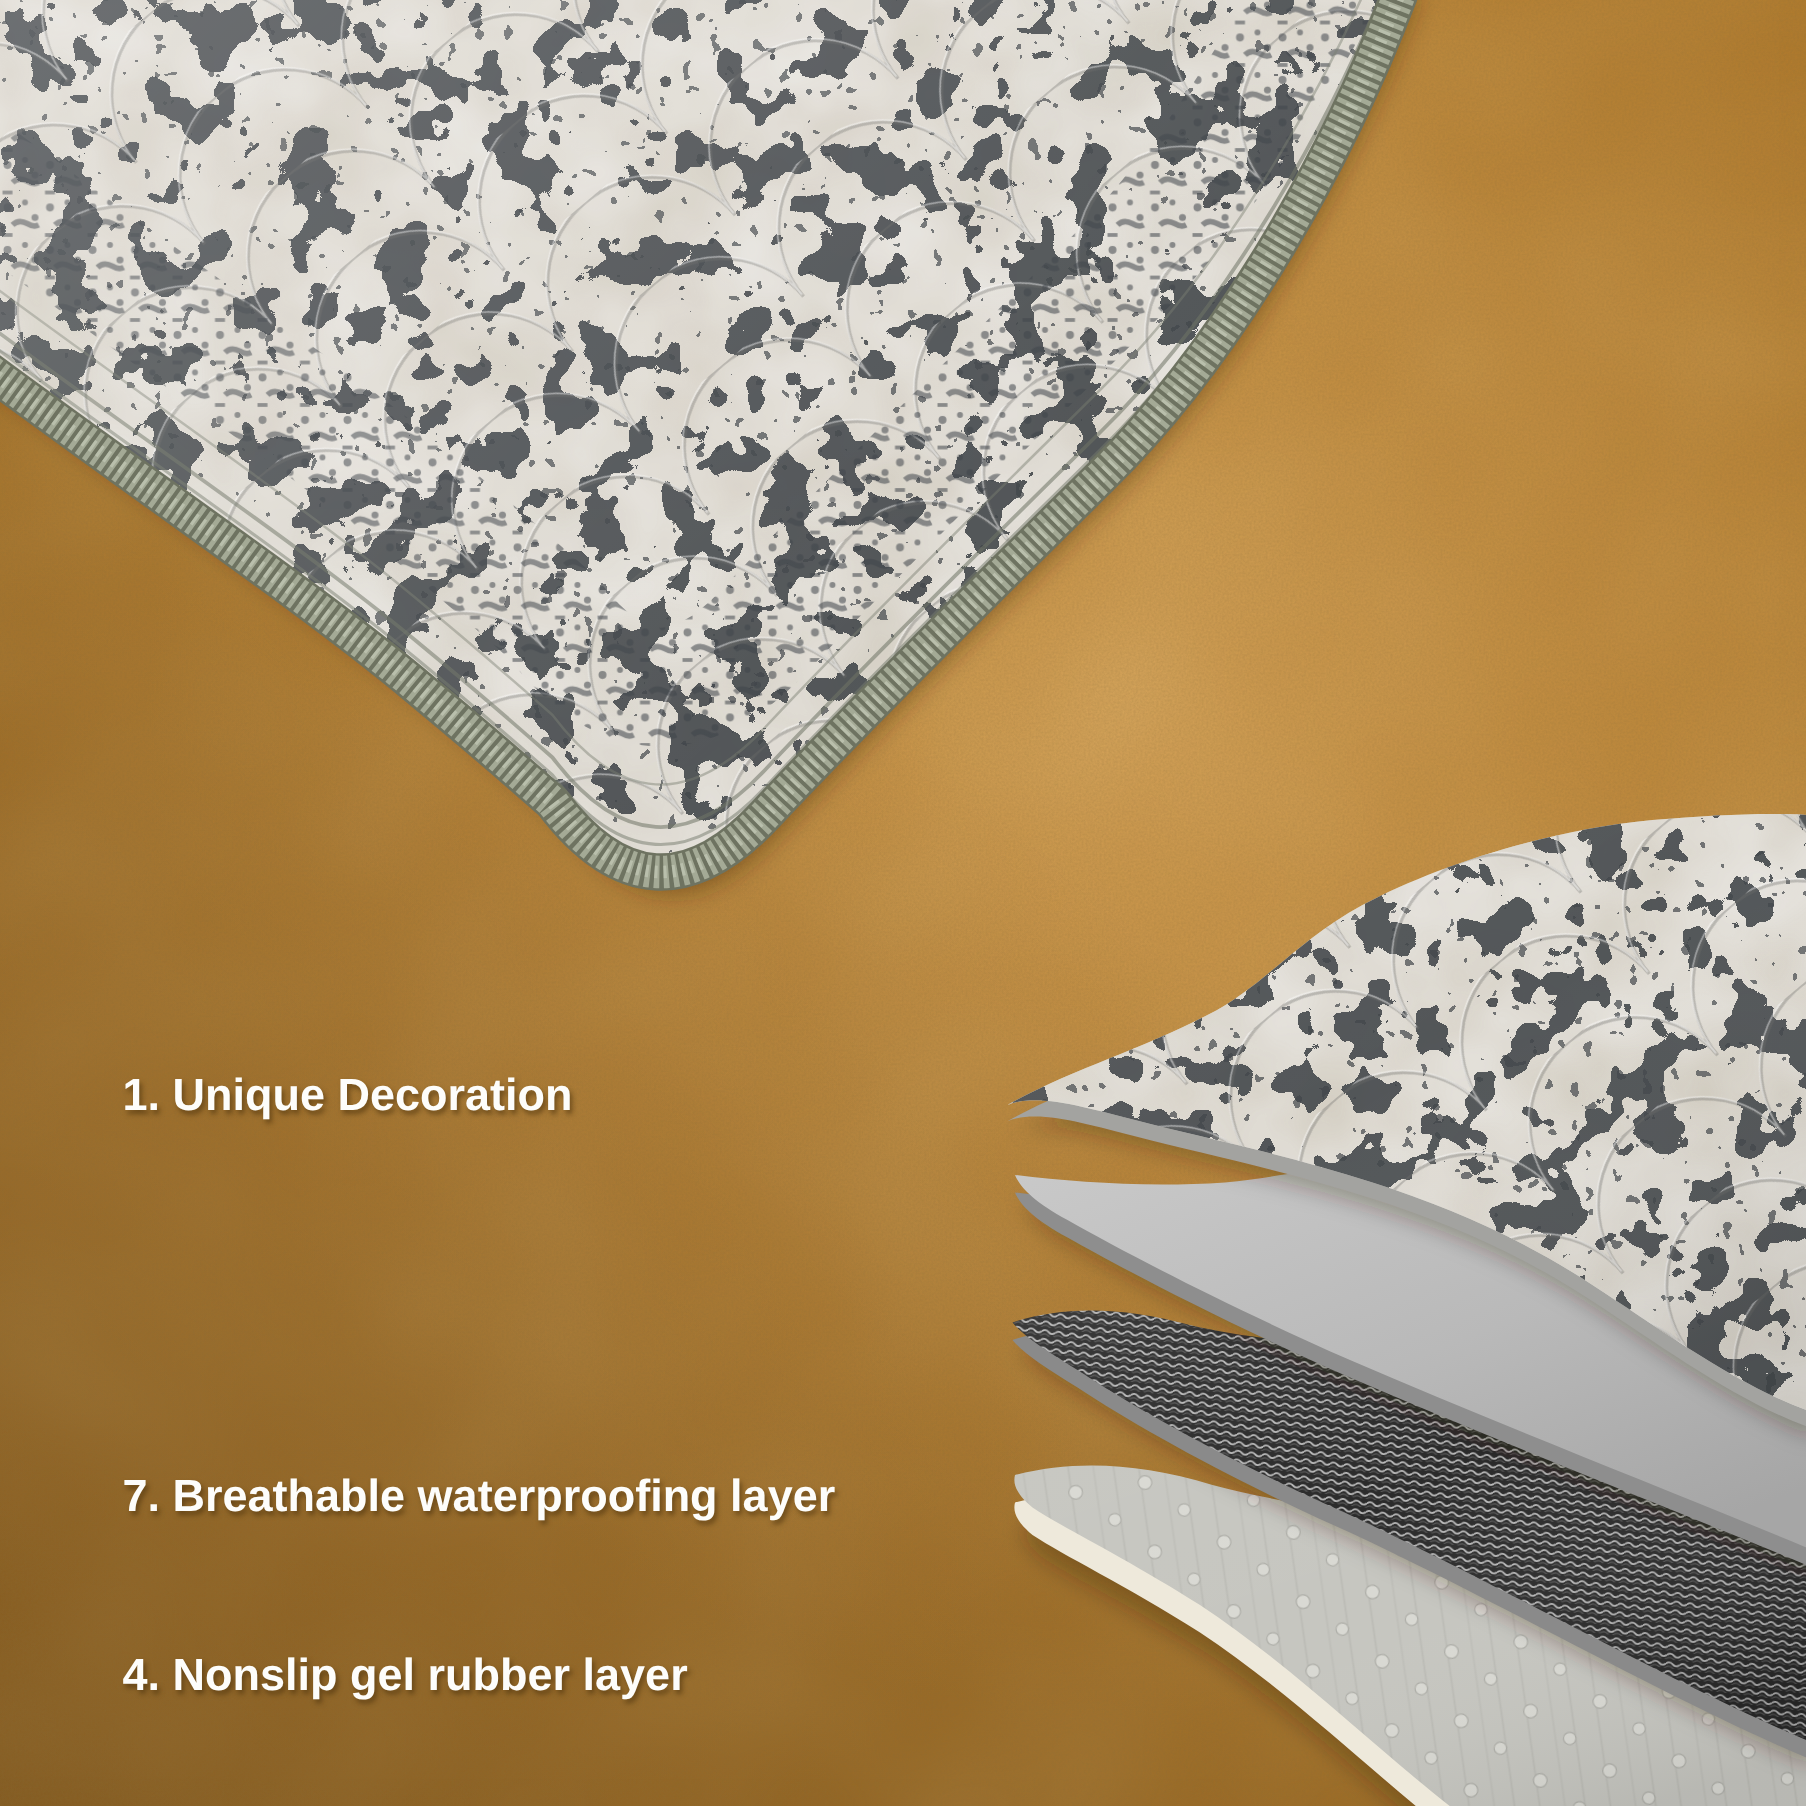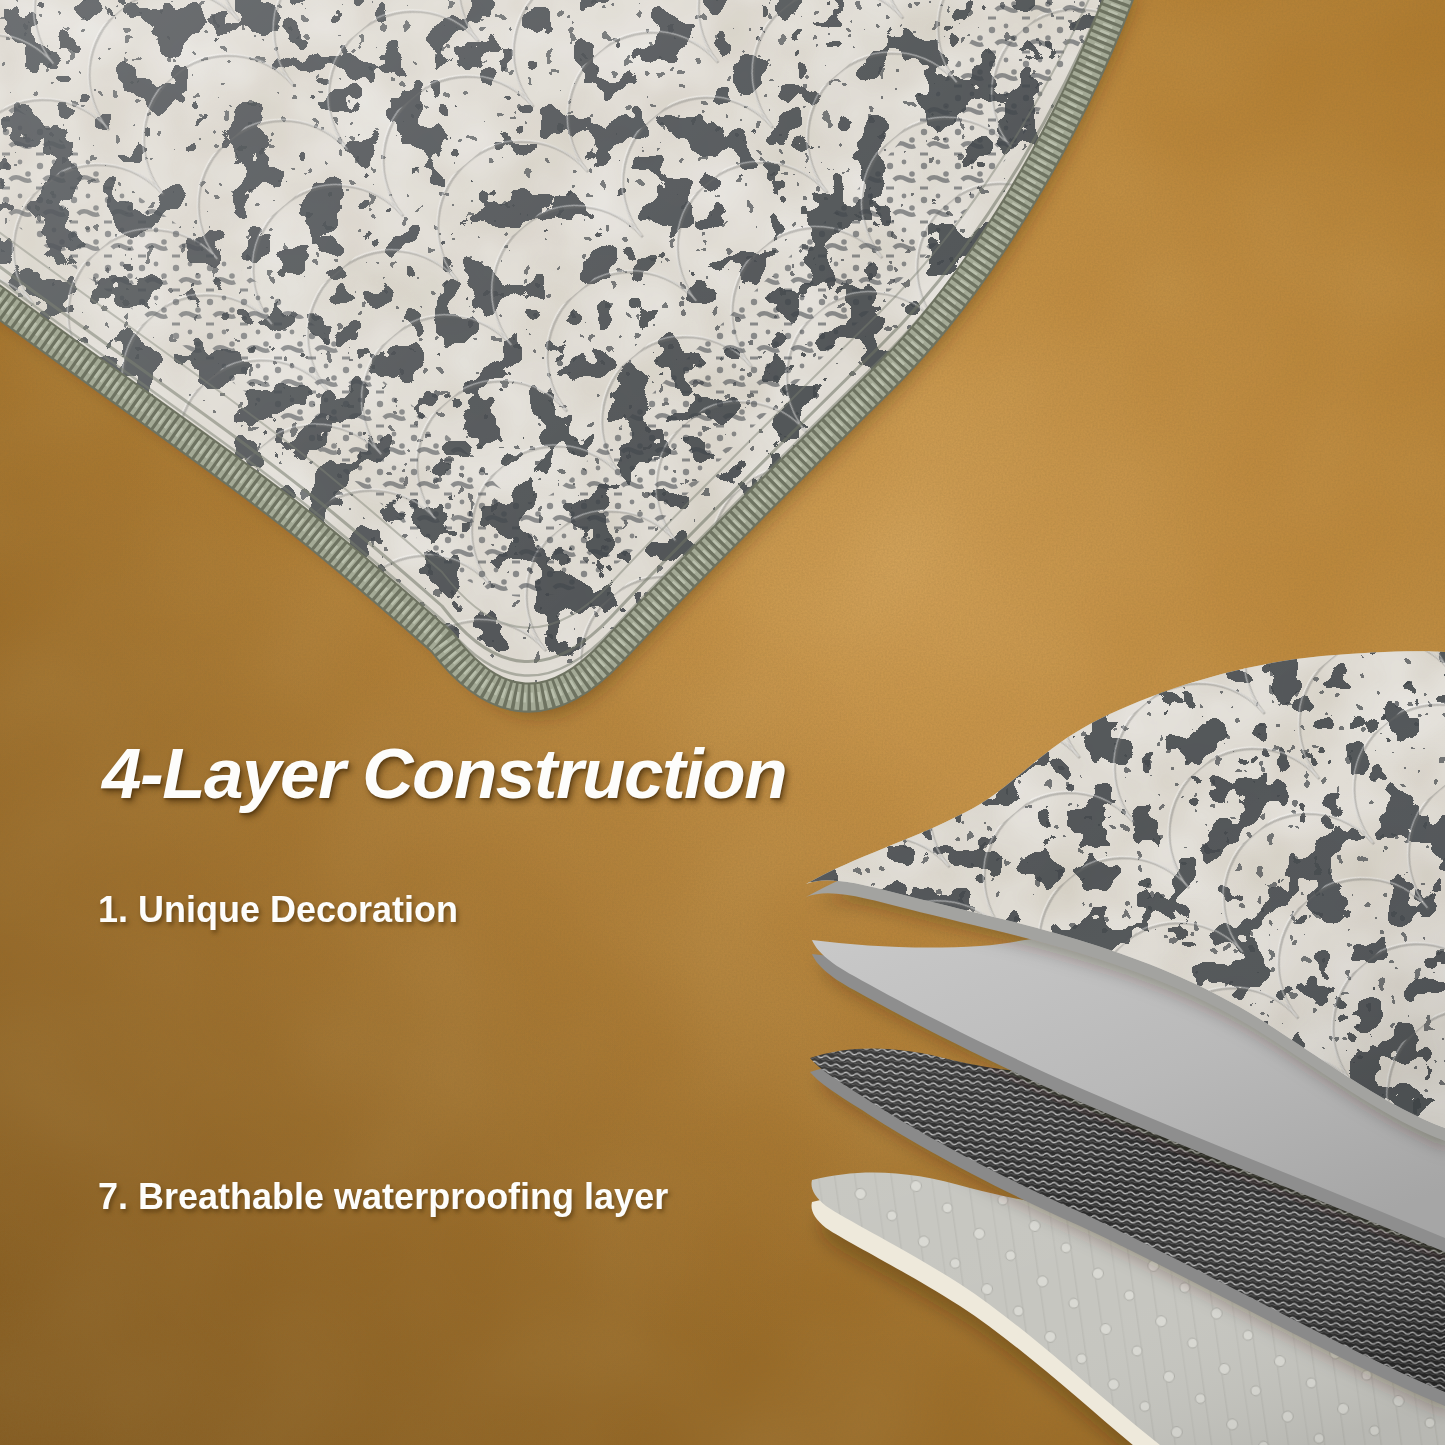--- a/index.html
+++ b/index.html
@@ -15,21 +15,21 @@
     color:var(--text,#fdfdfb);
     text-shadow:3px 4px 6px rgba(74,48,12,.65), 1px 2px 2px rgba(74,48,12,.5);
     white-space:nowrap;line-height:1;
   }
   .feature{
     position:absolute;left:98px;
     font-size:36px;font-weight:bold;color:var(--text,#fdfdfb);
     text-shadow:2px 3px 4px rgba(74,48,12,.6);
     white-space:nowrap;line-height:1;
   }
-  .f1{top:892px;} .f2{top:1038px;} .f3{top:1179px;} .f4{top:1322px;}
+  .f1{top:858px;} .f2{top:1038px;} .f3{top:1179px;} .f4{top:1322px;}
 </style>
 </head>
 <body>
 
 <div class="stage">
 
 <svg class="scene" viewBox="0 0 1445 1445" aria-hidden="true">
   <defs>
     <radialGradient id="floorSheen" cx="63%" cy="40%" r="55%">
       <stop offset="0%" stop-color="#d9a55b" stop-opacity=".85"></stop>
@@ -207,17 +207,17 @@
       <use href="#band1" transform="translate(0,13)" fill="#a3a3a0"></use>
       <g clip-path="url(#clipBand1)">
         <rect x="780" y="560" width="680" height="620" fill="#e9e7e2"></rect>
         <use href="#fabricTex"></use>
         <use href="#band1" fill="url(#darkSheen)" opacity=".3"></use>
       </g>
     </g>
   </g>
 </svg>
 
-<div class="headline">4-Layer Construction</div>
 <div class="feature f1">1. Unique Decoration</div>
 <div class="feature f3">7. Breathable waterproofing layer</div>
+<div class="feature f4">4. Nonslip gel rubber layer</div>
 
 </div>
 
 </body></html>

